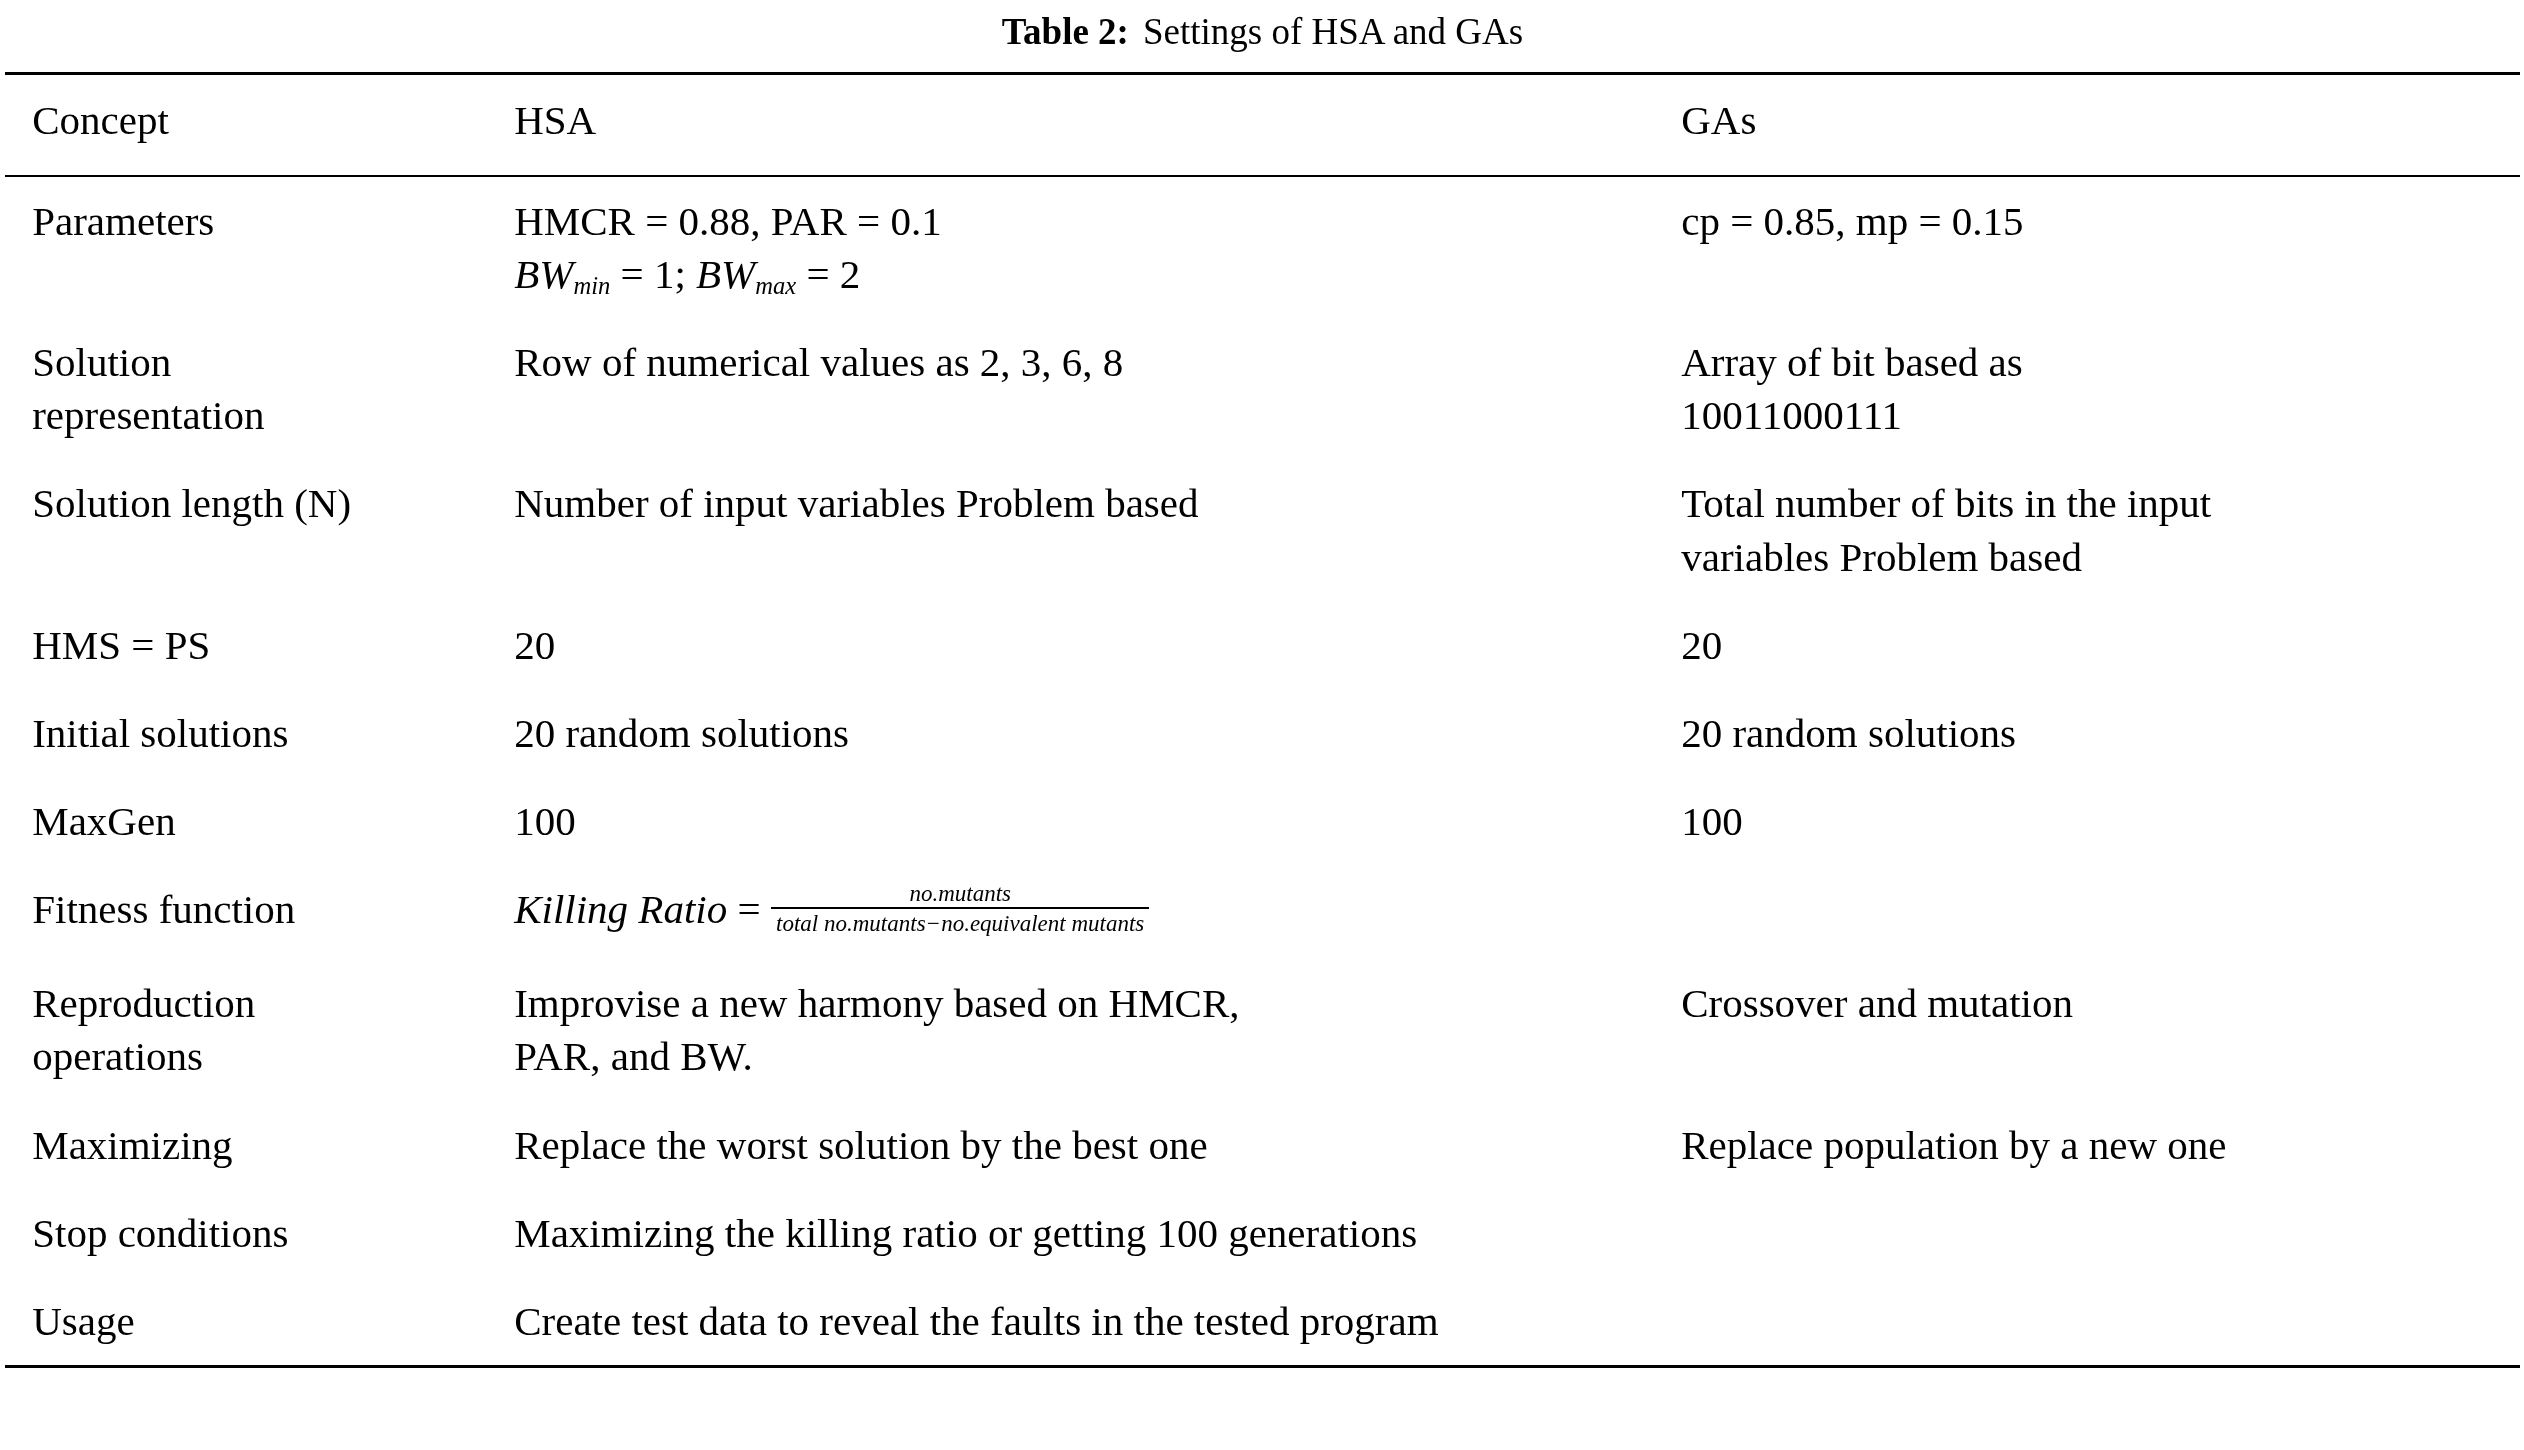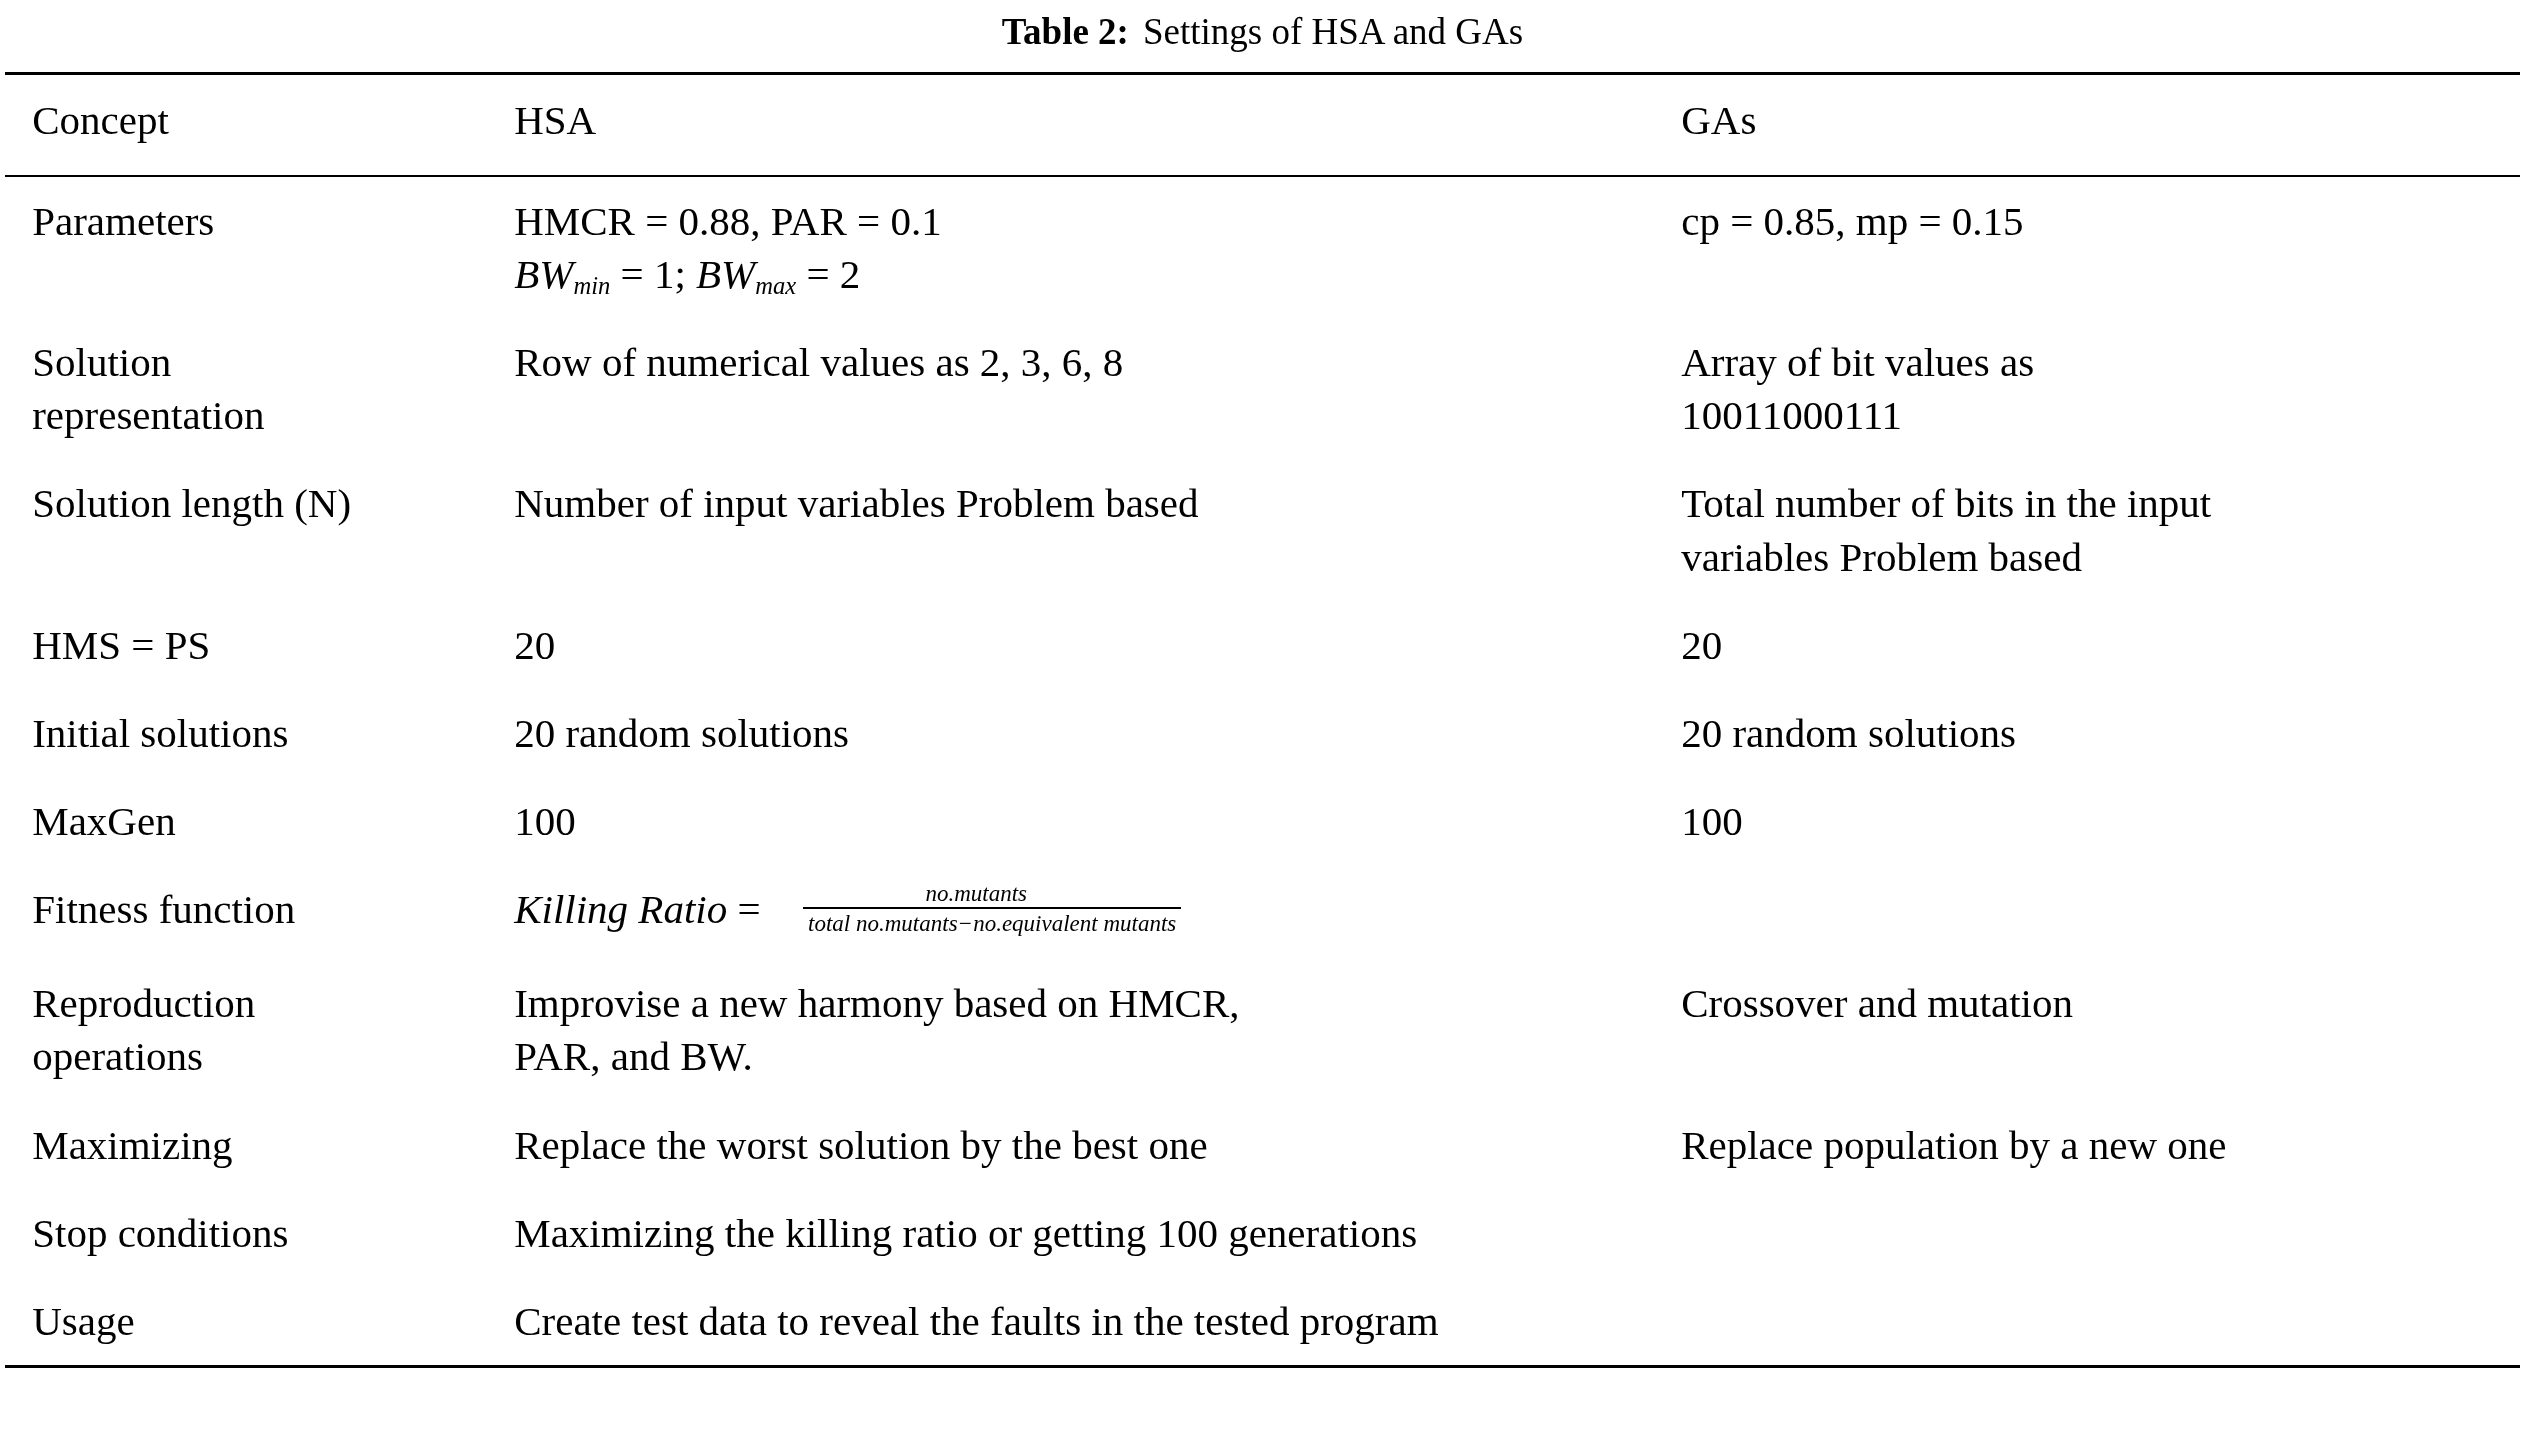--- a/index.html
+++ b/index.html
@@ -69,21 +69,20 @@
     vertical-align: middle;
     font-size: 23px;
     line-height: 1.18;
     font-style: italic;
     position: relative;
     top: -5.2px;
   }
   .frac .den {
     border-top: 2.6px solid #000;
     padding: 1.3px 5.2px 0 5.2px;
-    margin-left: 32px;
   }
   .frac .num { padding: 0 5.2px; }
 </style>
 </head>
 <body>
 
 <div class="page">
 
   <div class="caption">
     <span class="cap-label">Table 2:</span><span class="cap-text">Settings of HSA and GAs</span>
@@ -106,21 +105,21 @@
       <div class="cell">cp = 0.85, mp = 0.15</div>
     </div>
 
     <div class="row">
       <div class="cell c1">
         <span class="line">Solution</span>
         <span class="line">representation</span>
       </div>
       <div class="cell">Row of numerical values as 2, 3, 6, 8</div>
       <div class="cell">
-        <span class="line">Array of bit values as</span>
+        <span class="line">Array of bit based as</span>
         <span class="line">10011000111</span>
       </div>
     </div>
 
     <div class="row">
       <div class="cell c1">Solution length (N)</div>
       <div class="cell">Number of input variables Problem based</div>
       <div class="cell">
         <span class="line">Total number of bits in the input</span>
         <span class="line">variables Problem based</span>

